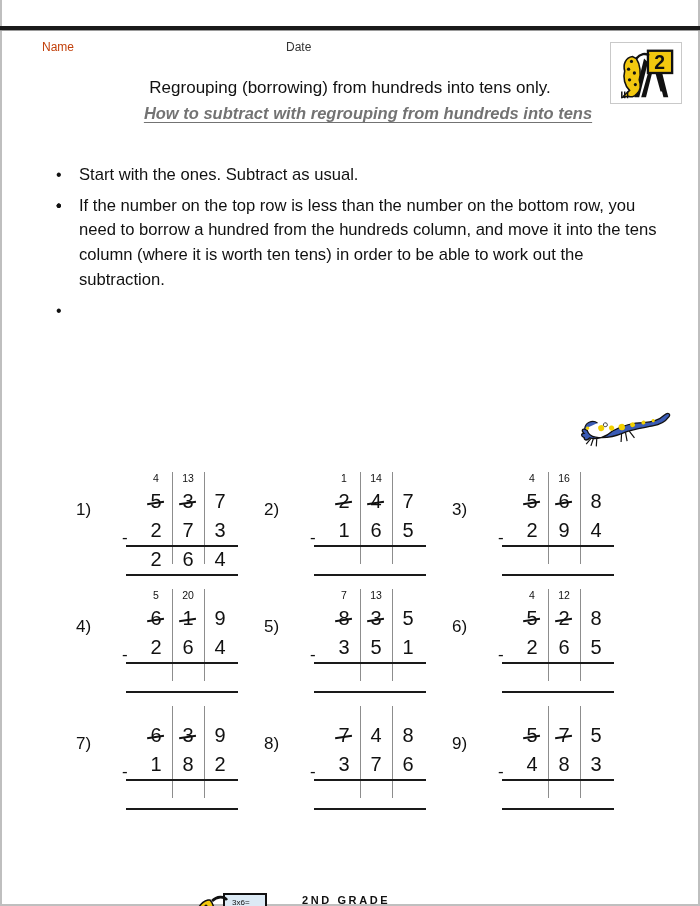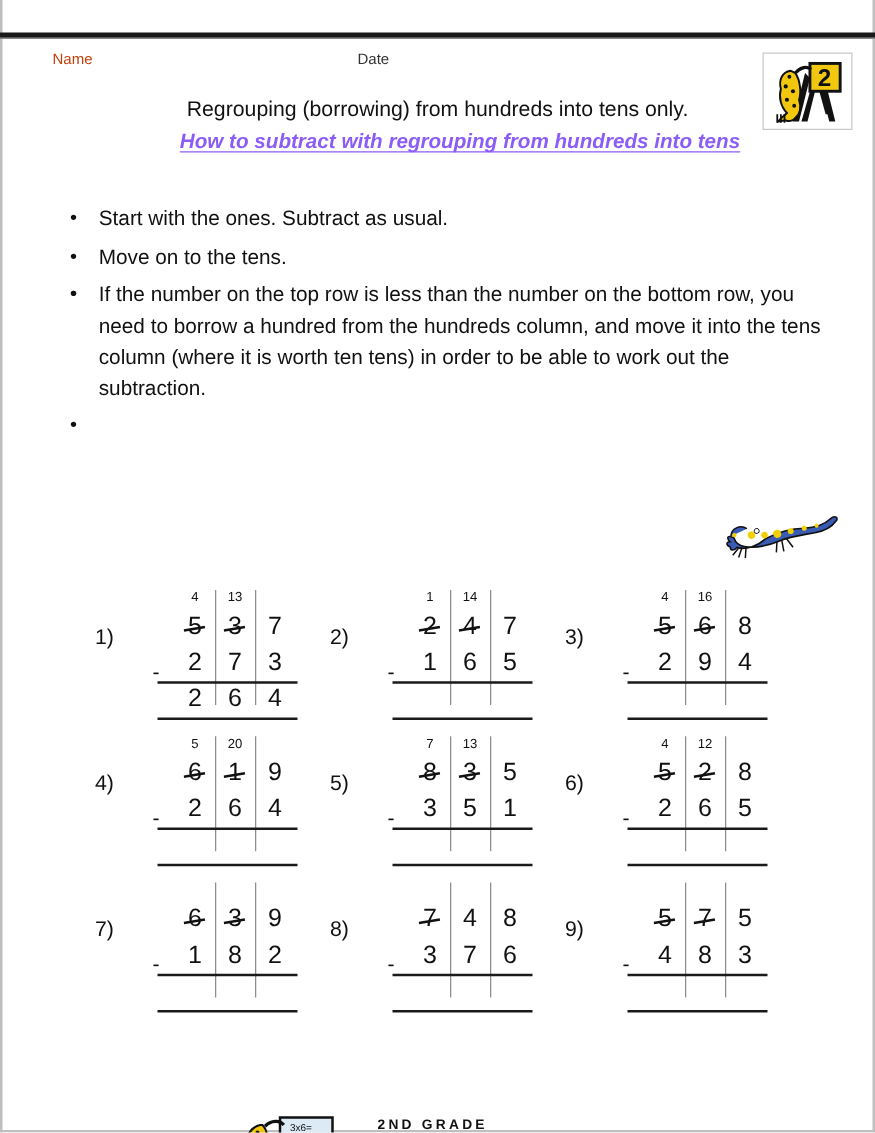--- a/index.html
+++ b/index.html
@@ -78,21 +78,21 @@
     margin: 6px 0 0 0;
     color: #111;
   }
   #howto {
     font-size: 16.5px;
     font-style: italic;
     font-weight: bold;
     text-decoration: underline;
     text-underline-offset: 3px;
     margin: 6px 0 0 0;
-    color: #8b5cf6;
+    color: #737373;
     padding-left: 36px;
   }
 
   
   #instructions {
     position: absolute;
     left: 50px; top: 163px;
     width: 615px;
     margin: 0;
     padding: 0;
@@ -282,21 +282,20 @@
   <p id="howto">How to subtract with regrouping from hundreds into tens</p>
 </div>
 
 <ul id="instructions">
   <li>
     <span class="bullet">•</span>
     <span>Start with the ones. Subtract as usual.</span>
   </li>
   <li>
     <span class="bullet">•</span>
-    <span>Move on to the tens.</span>
   </li>
   <li>
     <span class="bullet">•</span>
   </li>
   <li>
     <span class="bullet">•</span>
     <span>If the number on the top row is less than the number on the bottom row, you need to borrow a hundred from the hundreds column, and move it into the tens column (where it is worth ten tens) in order to be able to work out the subtraction.</span>
   </li>
   <li>
     <span class="bullet">•</span>

